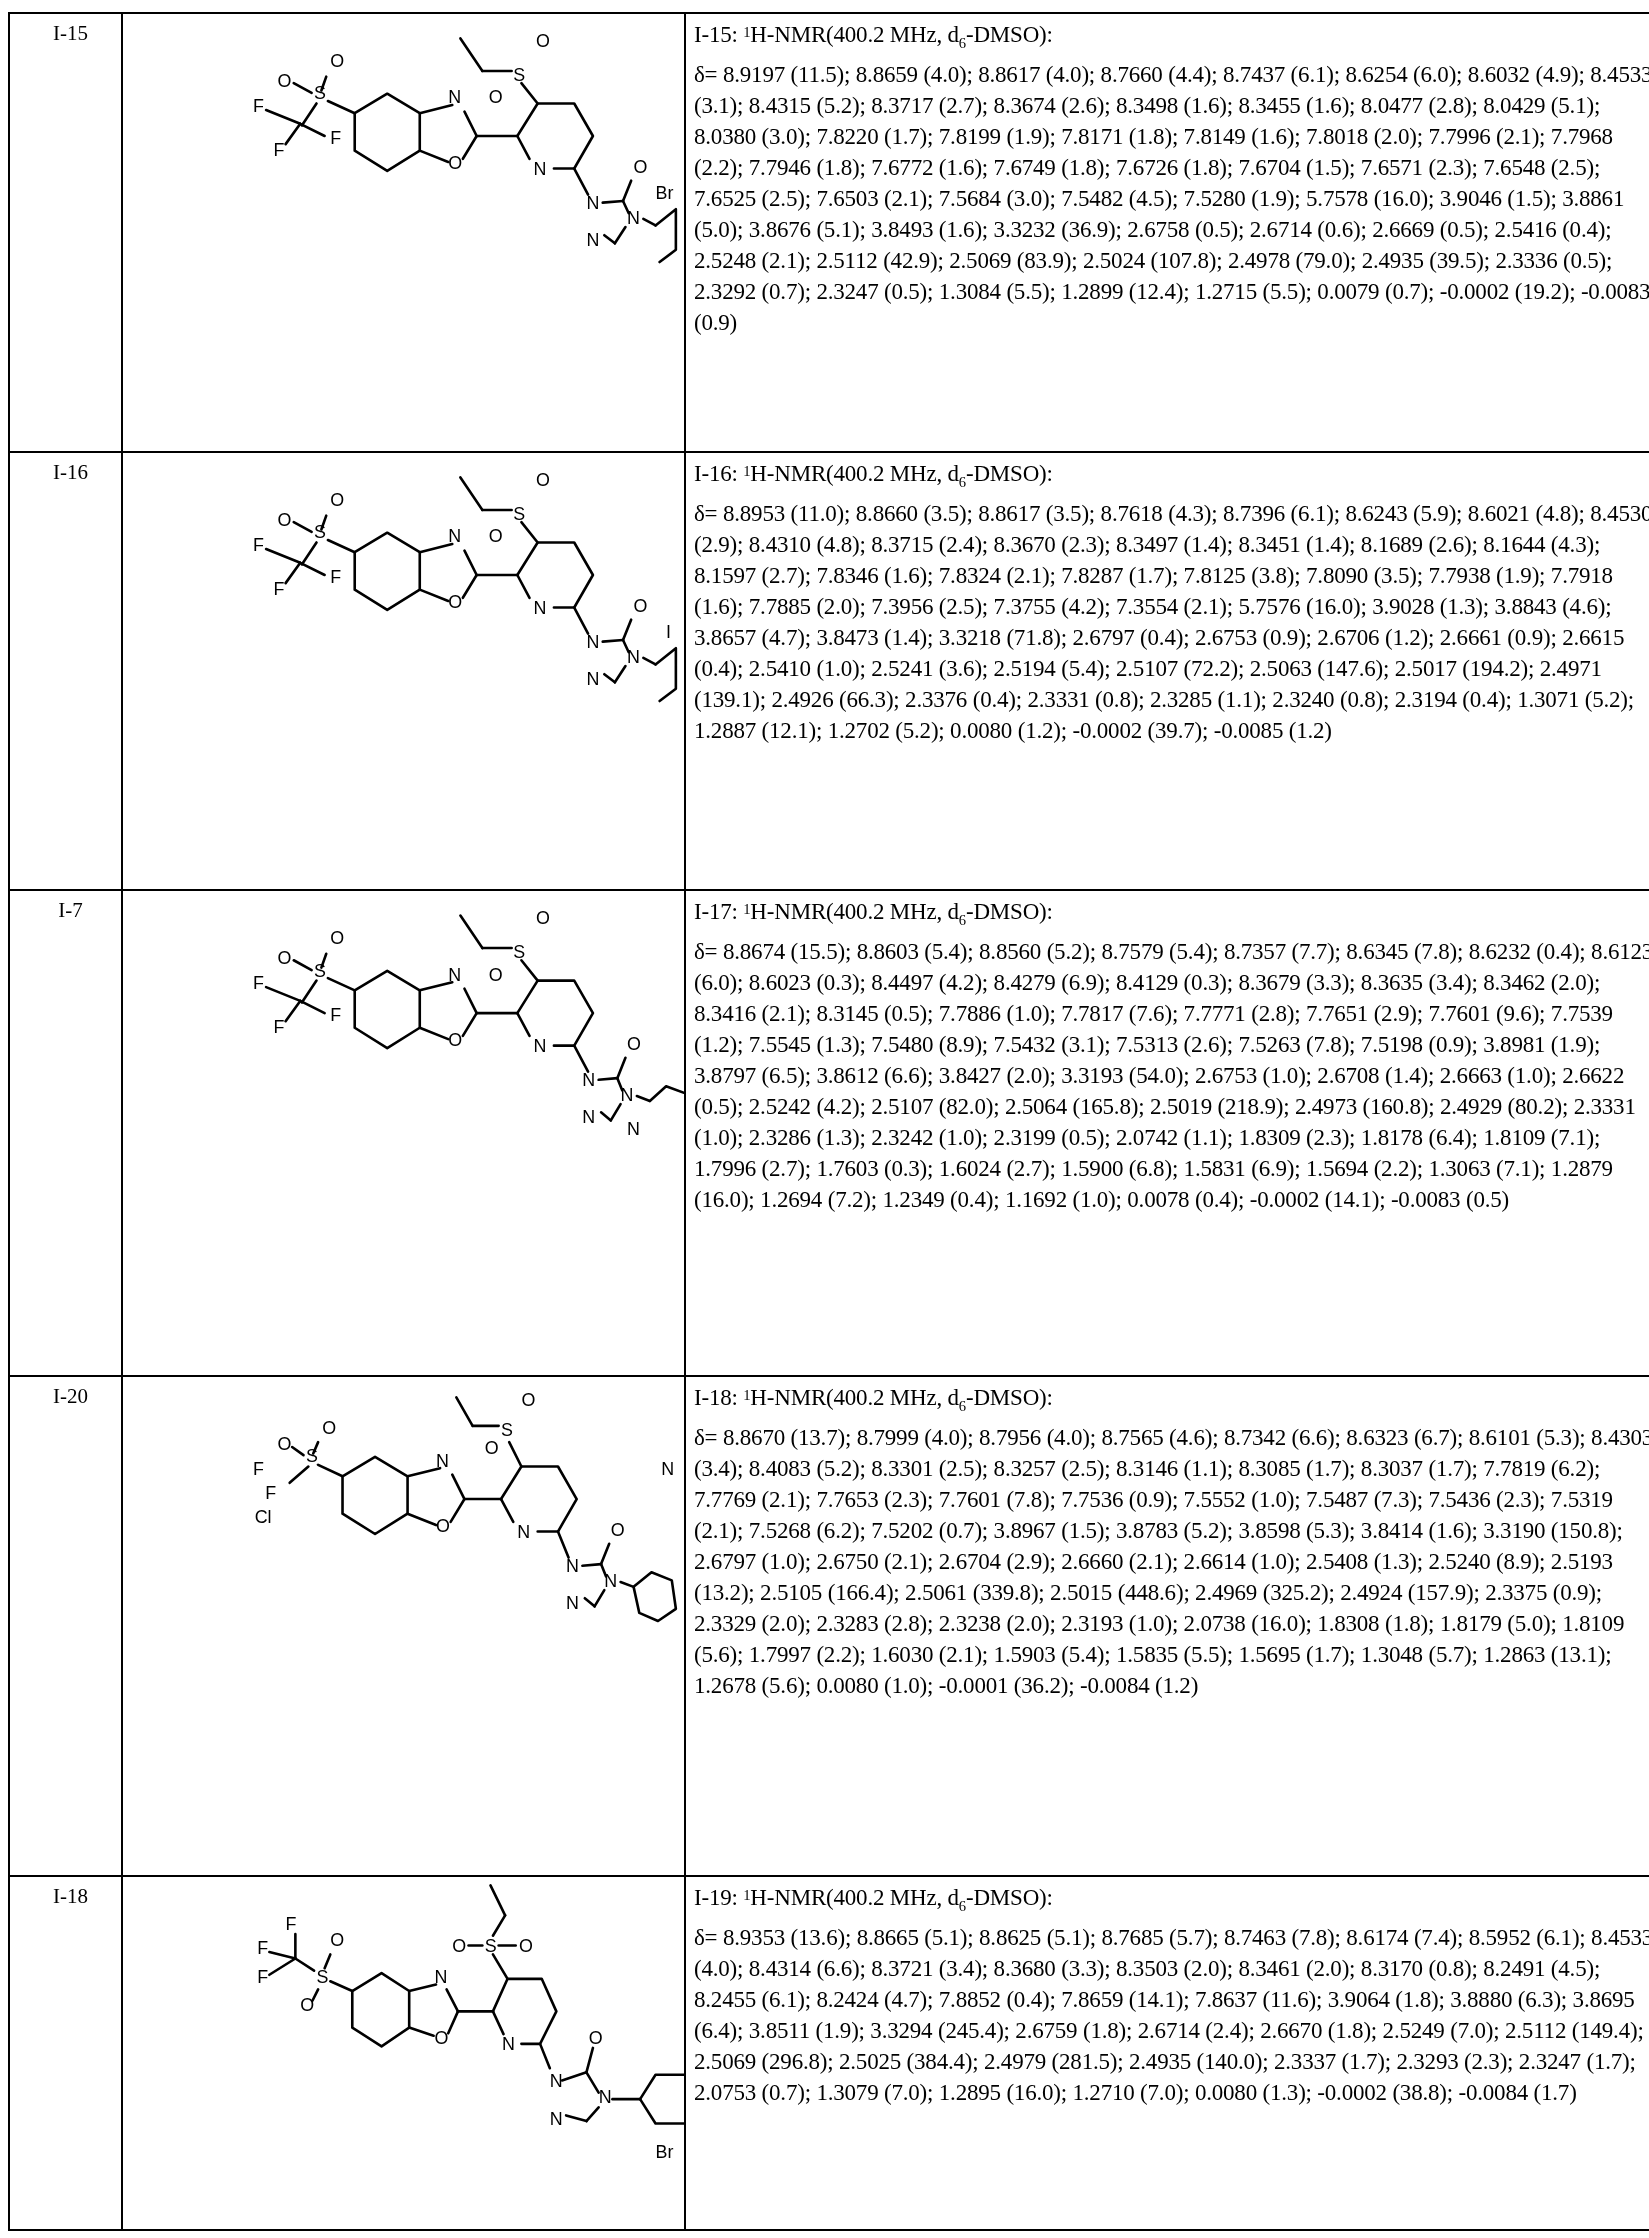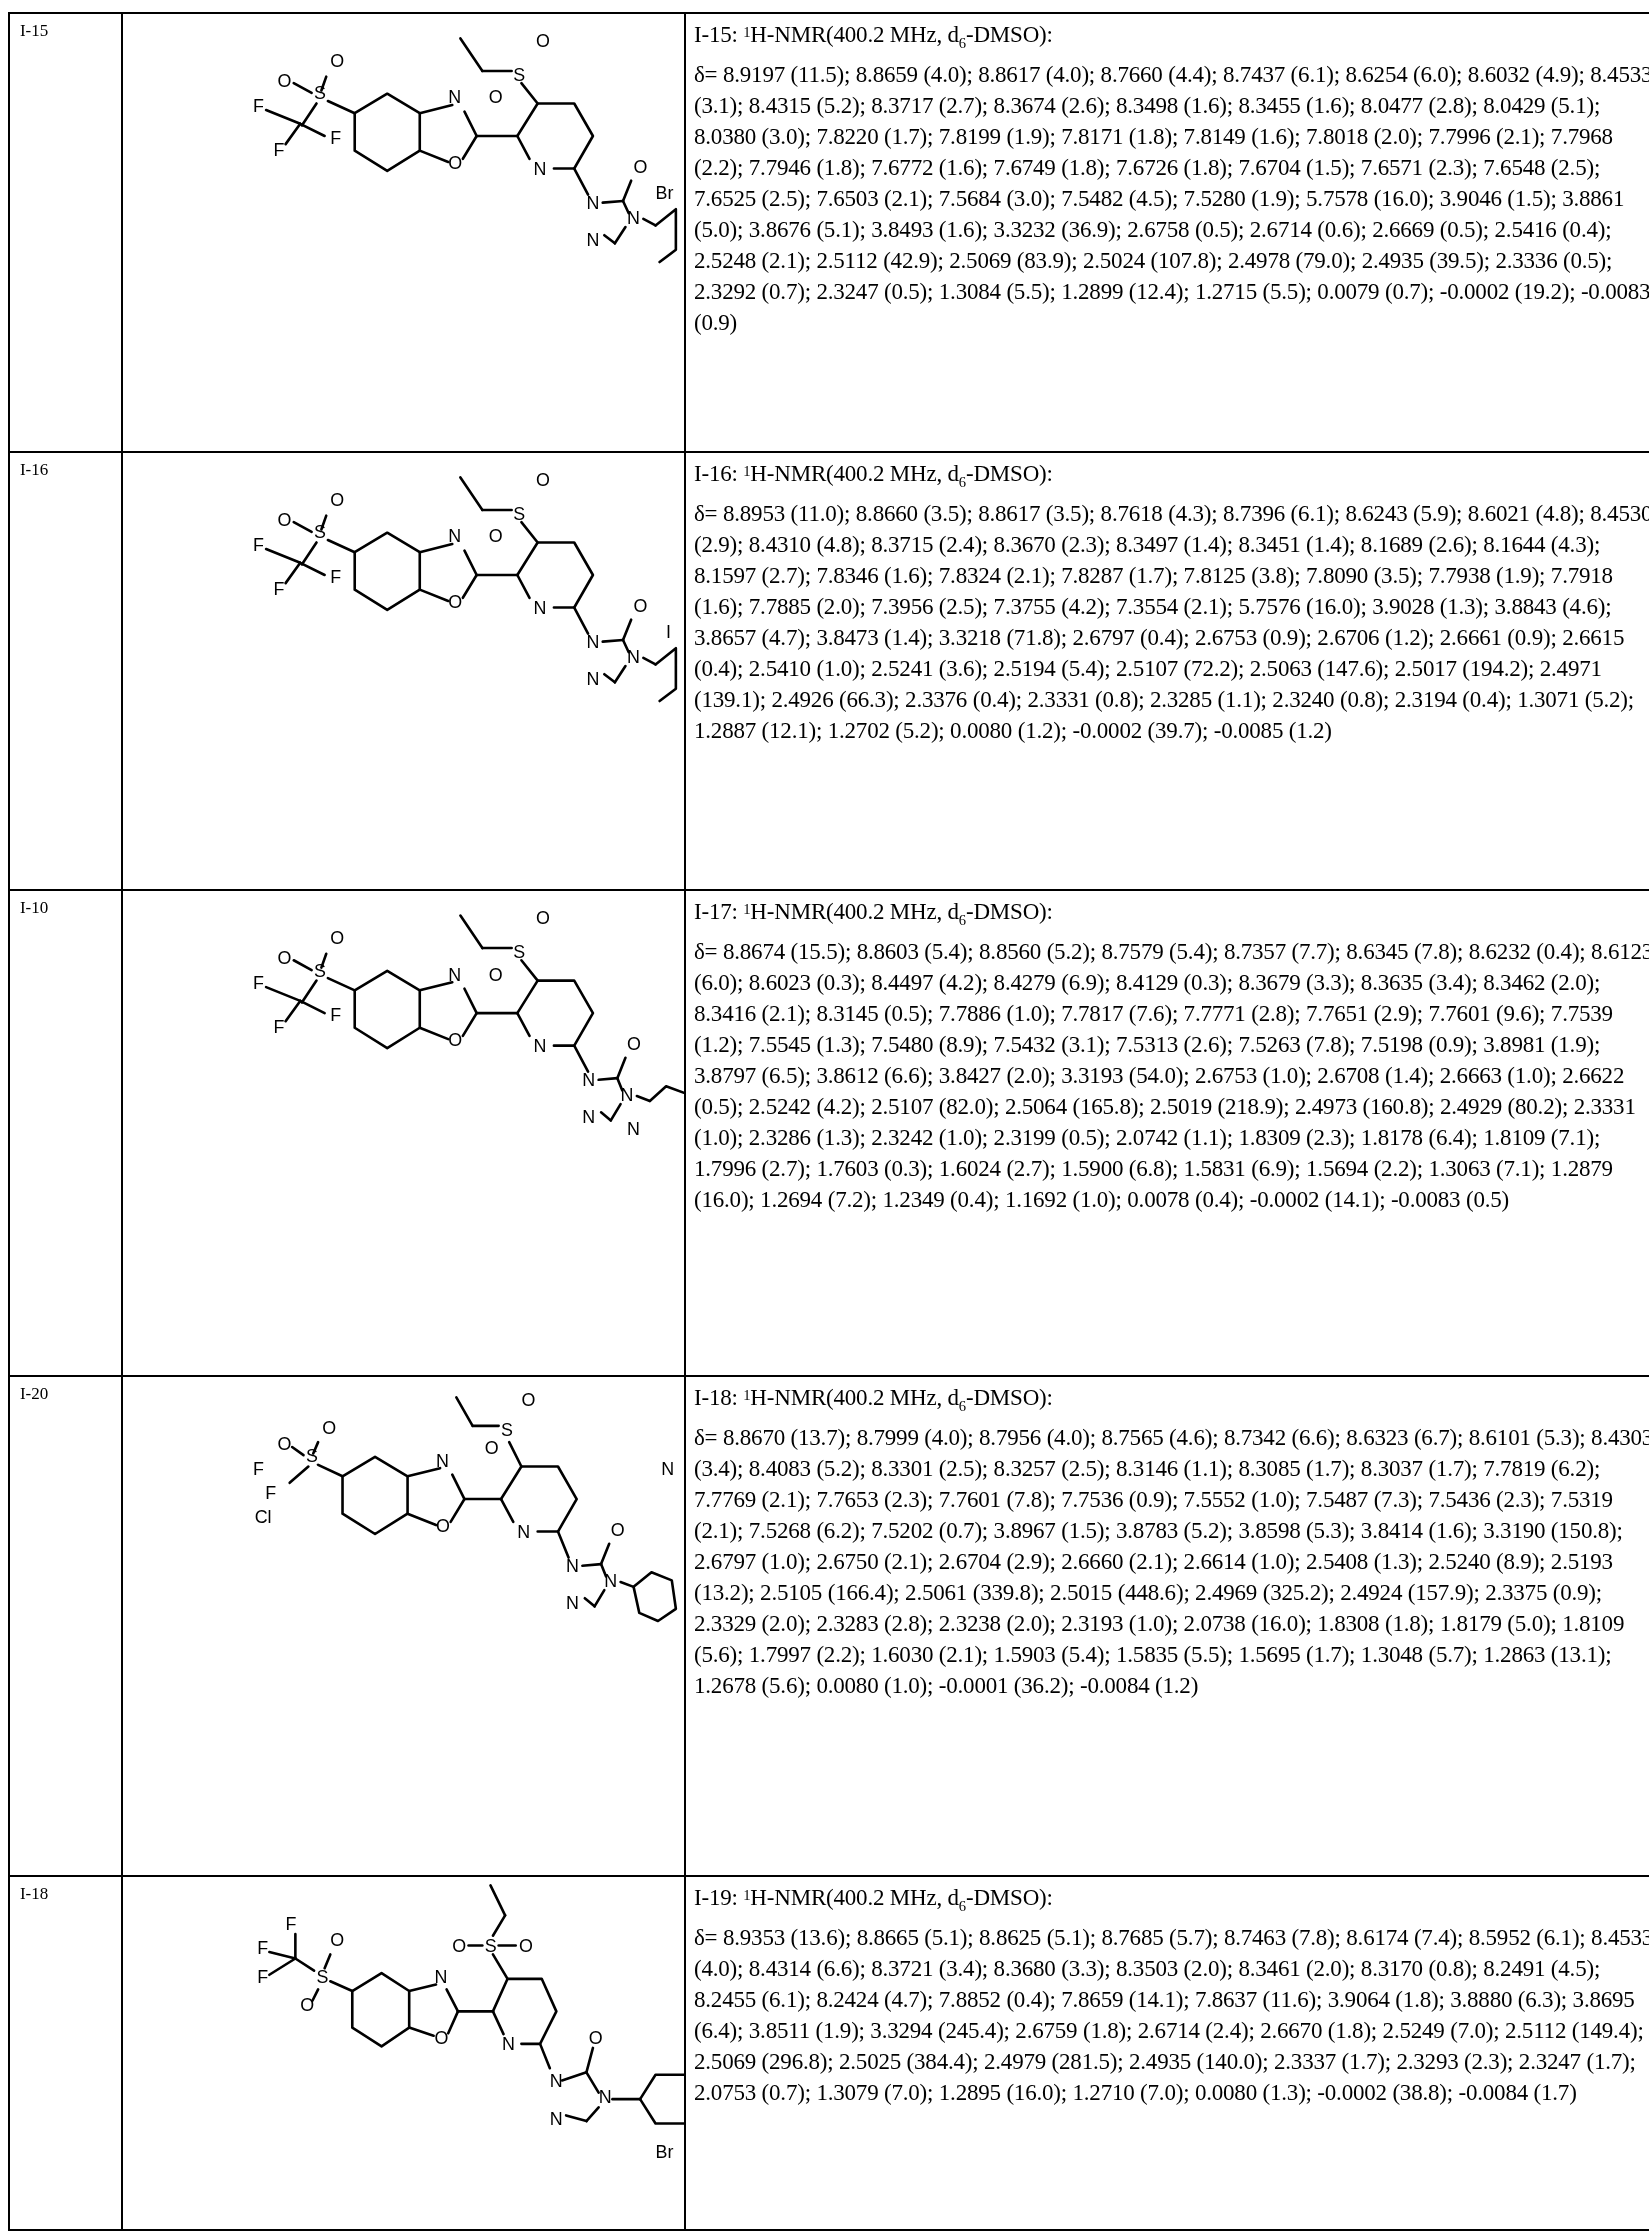--- a/index.html
+++ b/index.html
@@ -1,21 +1,21 @@
 <!DOCTYPE html>
 <html style="font-size:13px"><head>
 <meta charset="utf-8">
 <style>
   html, body { margin: 0; padding: 0; background: #ffffff; }
   body { width: 1650px; height: 2239px; position: relative; overflow: hidden;
          font-family: "Liberation Serif", "DejaVu Serif", serif; color: #000; }
   table.nmr { position: absolute; left: 8.1px; top: 12.2px; width: 1633px;
               border-collapse: collapse; table-layout: fixed; }
   table.nmr td { border: 2.4px solid #000; vertical-align: top; padding: 0; }
-  td.cid { width: 101px; font-size: 17px; padding: 6.5px 0 0 9.8px !important; }
+  td.cid { width: 101px; font-size: 21px; padding: 6.5px 0 0 9.8px !important; text-align: center; }
   td.struct { width: 561px; position: relative; }
   td.nmrtext { width: 965px; font-size: 23px; line-height: 31px;
                padding: 4.9px 6.5px 3.3px 8.1px !important; letter-spacing: -0.2px; }
   .hdr sup { font-size: 14.6px; vertical-align: top; position: relative; top: -2.4px; }
   .hdr sub { font-size: 14.6px; }
   svg.mol { display: block; }
   svg.mol line, svg.mol polyline, svg.mol polygon { stroke: #000; stroke-width: 3.2; fill: none; stroke-linecap: round; stroke-linejoin: round; }
   svg.mol text { font-family: "Liberation Sans", "DejaVu Sans", sans-serif; font-size: 22px; fill: #000; }
 </style>
 </head>
@@ -133,21 +133,21 @@
         <text x="668" y="228">I</text>
       </svg>
     </td>
     <td class="nmrtext">
       <div class="hdr"><span>I-16: </span><sup>1</sup><span>H-NMR(400.2 MHz, d</span><sub>6</sub><span>-DMSO):</span></div>
       <div>δ= 8.8953 (11.0); 8.8660 (3.5); 8.8617 (3.5); 8.7618 (4.3); 8.7396 (6.1); 8.6243 (5.9); 8.6021 (4.8); 8.4530 (2.9); 8.4310 (4.8); 8.3715 (2.4); 8.3670 (2.3); 8.3497 (1.4); 8.3451 (1.4); 8.1689 (2.6); 8.1644 (4.3); 8.1597 (2.7); 7.8346 (1.6); 7.8324 (2.1); 7.8287 (1.7); 7.8125 (3.8); 7.8090 (3.5); 7.7938 (1.9); 7.7918 (1.6); 7.7885 (2.0); 7.3956 (2.5); 7.3755 (4.2); 7.3554 (2.1); 5.7576 (16.0); 3.9028 (1.3); 3.8843 (4.6); 3.8657 (4.7); 3.8473 (1.4); 3.3218 (71.8); 2.6797 (0.4); 2.6753 (0.9); 2.6706 (1.2); 2.6661 (0.9); 2.6615 (0.4); 2.5410 (1.0); 2.5241 (3.6); 2.5194 (5.4); 2.5107 (72.2); 2.5063 (147.6); 2.5017 (194.2); 2.4971 (139.1); 2.4926 (66.3); 2.3376 (0.4); 2.3331 (0.8); 2.3285 (1.1); 2.3240 (0.8); 2.3194 (0.4); 1.3071 (5.2); 1.2887 (12.1); 1.2702 (5.2); 0.0080 (1.2); -0.0002 (39.7); -0.0085 (1.2)</div>
     </td>
   </tr>
 
   <tr style="height:486px;">
-    <td class="cid">I-10</td>
+    <td class="cid">I-7</td>
     <td class="struct">
       <svg class="mol" width="561" height="480" viewBox="0 0 690 590">
         <text x="190" y="90">O</text>
             <text x="255" y="65">O</text>
             <text x="235" y="105">S</text>
         <text x="160" y="120">F</text>
             <text x="255" y="160">F</text>
             <text x="185" y="175">F</text>
         <line x1="210" y1="85" x2="232" y2="97"></line>
             <line x1="250" y1="77" x2="244" y2="94"></line>

